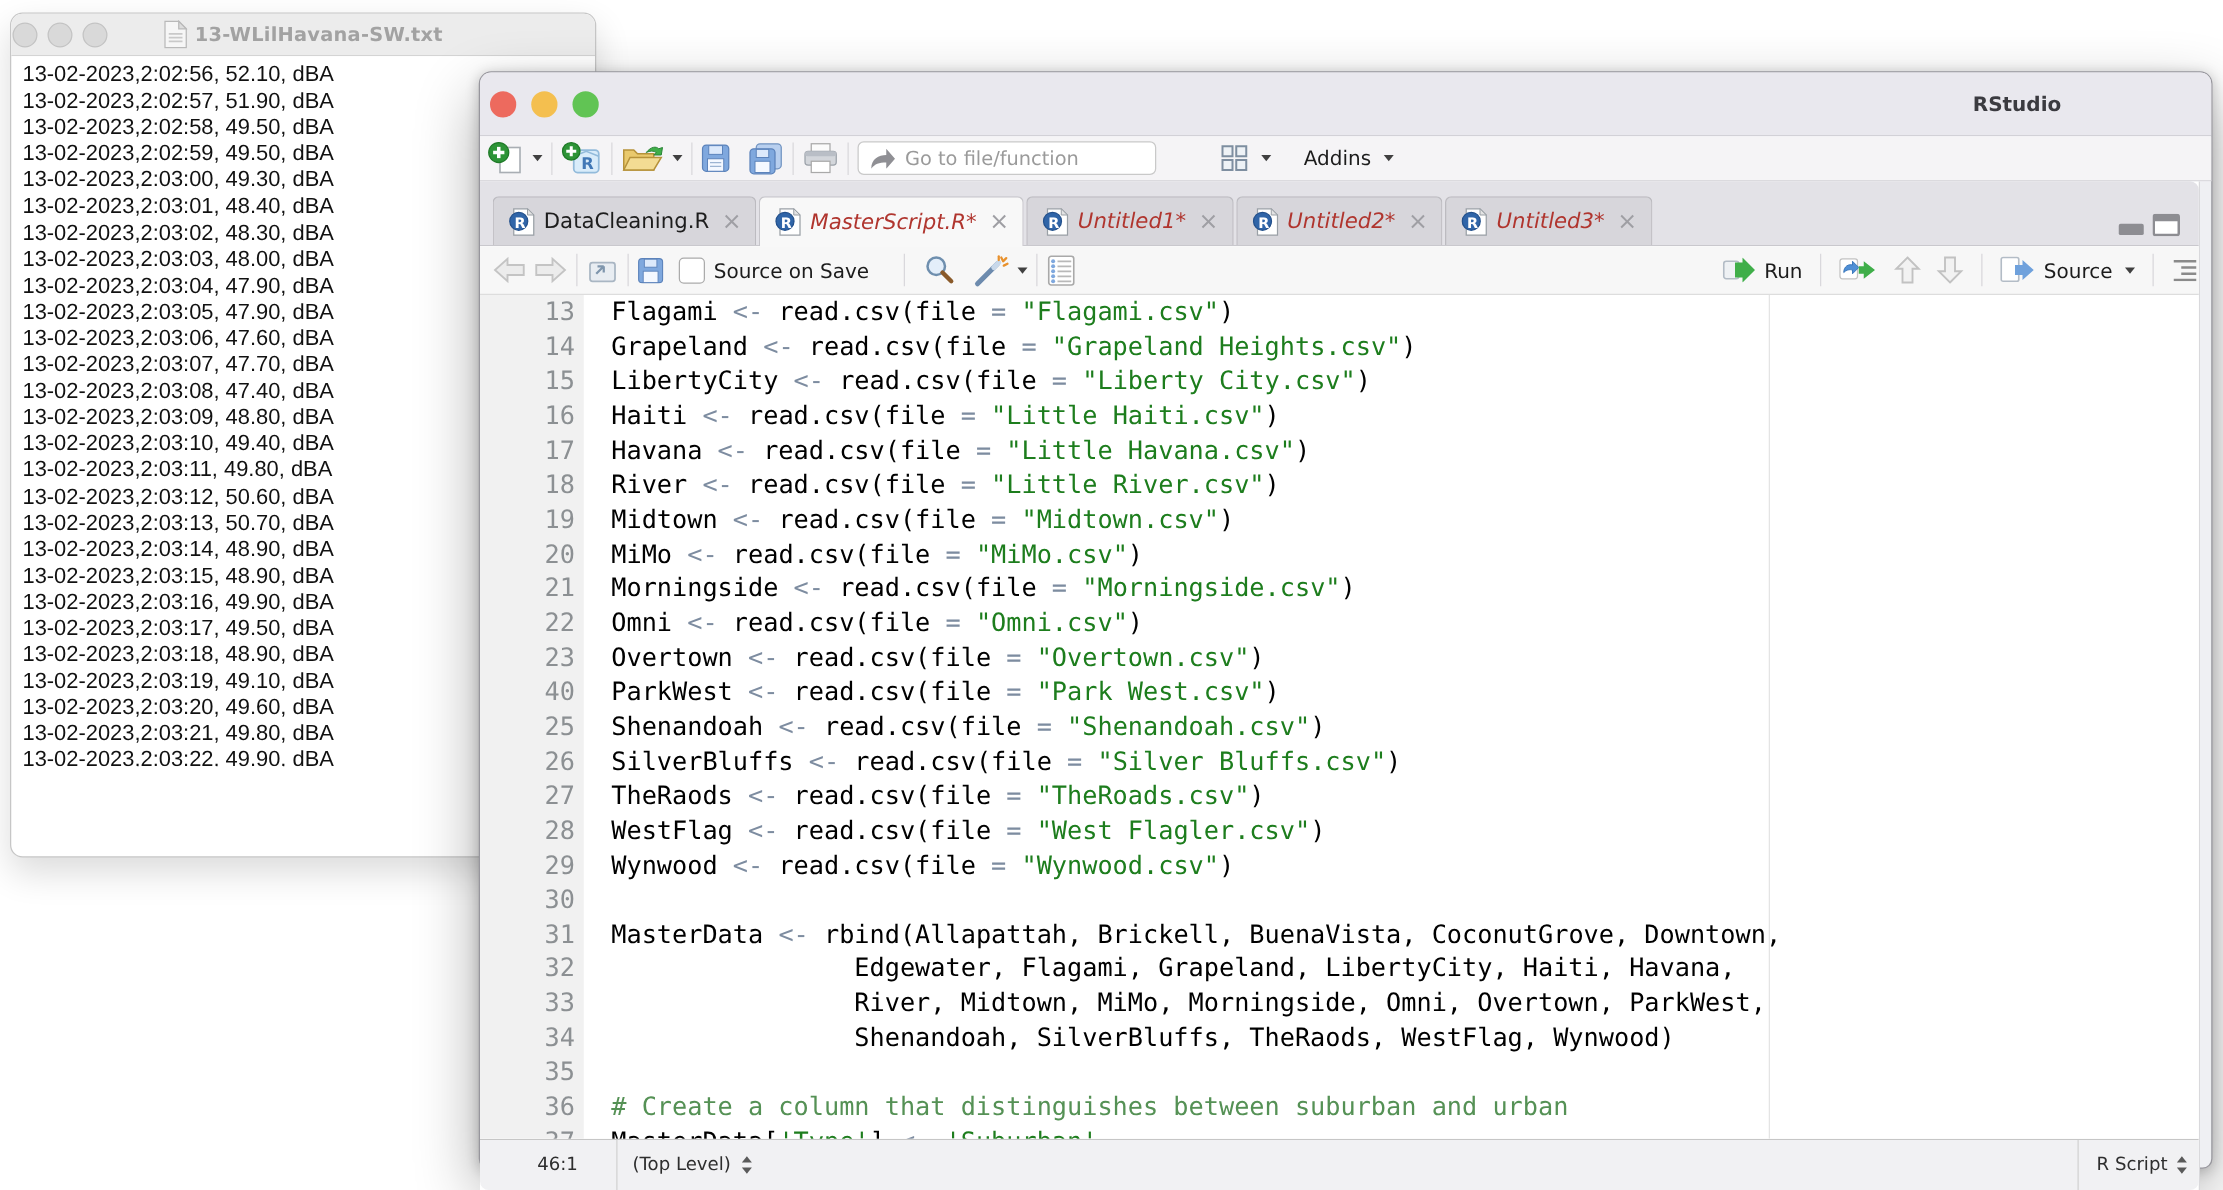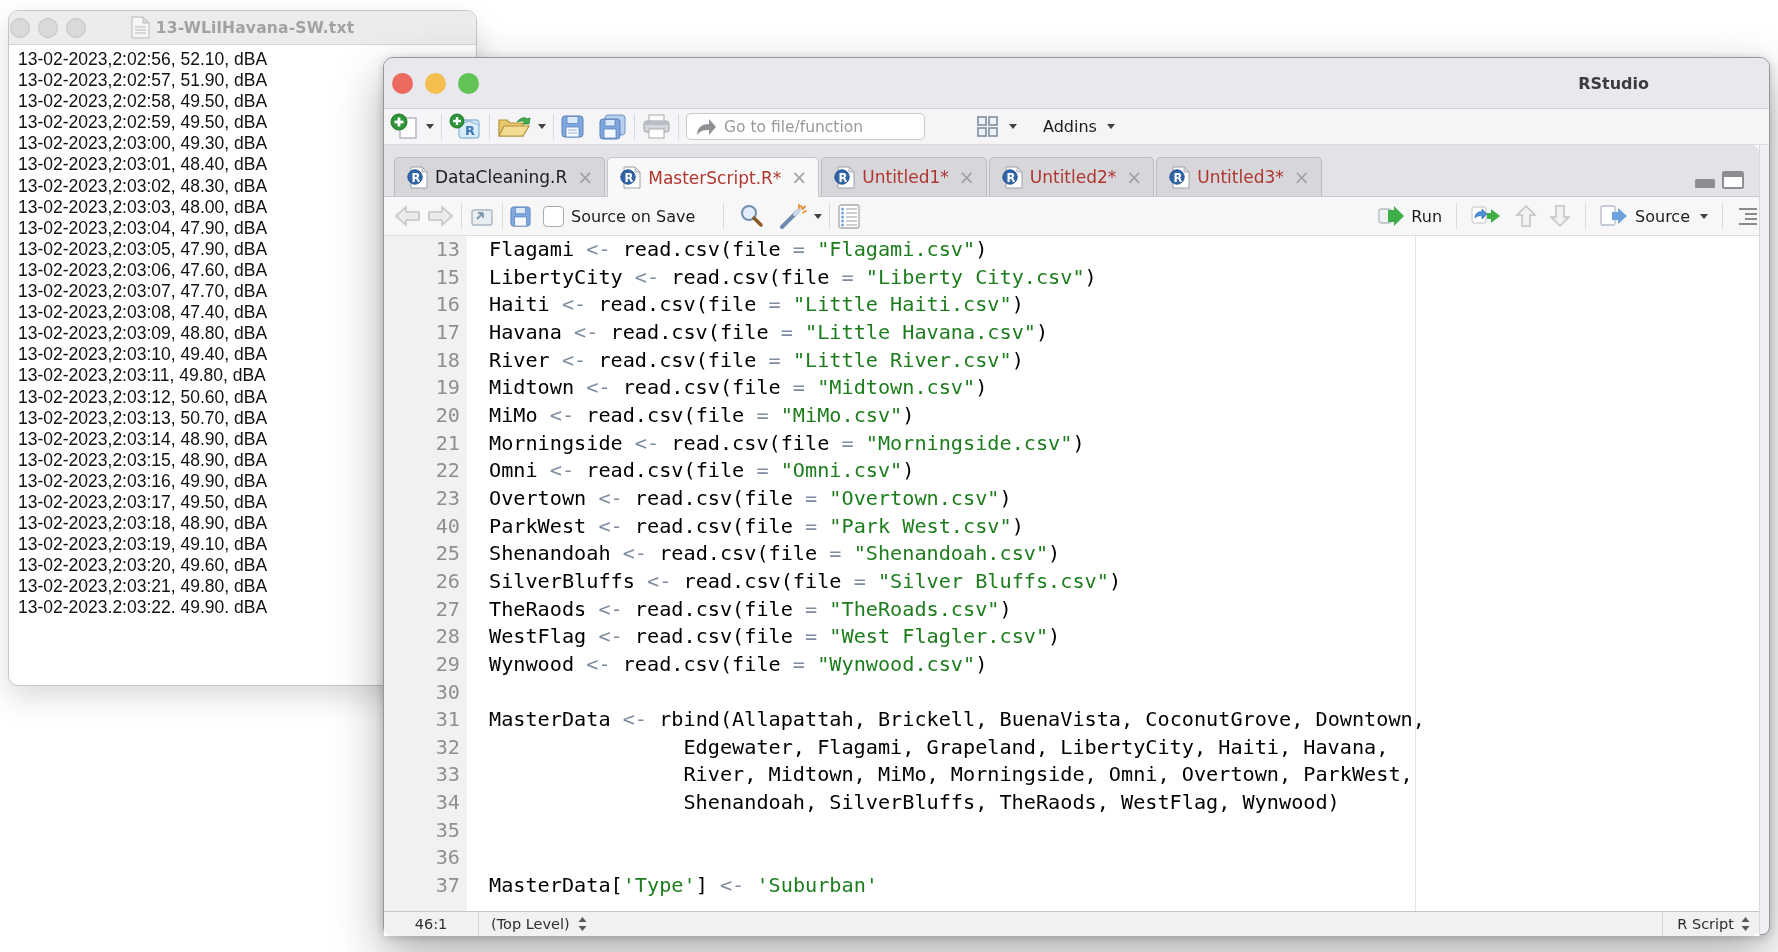--- a/index.html
+++ b/index.html
@@ -54,21 +54,21 @@
 
   
   .rs-tabstrip { position:relative; height:52px; background:#e3e2e7;
     border-bottom:1px solid #c9c8cd; border-top-right-radius:7px; }
   .rs-tabs { position:absolute; left:10px; bottom:-1px; display:flex; }
   .rs-tab { height:39px; display:flex; align-items:center; padding:0 11px 0 12px;
     background:#d7d6db; border:1px solid #bcbbc0; border-bottom:none;
     border-radius:5px 5px 0 0; margin-right:2px; gap:7px; }
   .rs-tab.active { background:#f8f8f8; border-color:#c6c5ca; height:40px; }
   .rs-tab .tab-label { font-size:17px; color:#1d1d1d; white-space:nowrap; }
-  .rs-tab .tab-label.modified { color:#b0352e; }
+  .rs-tab .tab-label.modified { color:#b0352e;font-style:italic; }
   .rs-tab .tab-close { font-size:19px; color:#9f9fa4; line-height:1; margin-left:3px; }
   .winctl { position:absolute; right:15px; top:26px; display:flex; gap:6px; }
 
   
   .rs-edbar { position:relative; height:39px; background:#f7f7f7;
     border-bottom:1px solid #dddddd; display:flex; align-items:center; padding-left:10px; }
   .edbar-right { position:absolute; right:0; top:0; height:100%;
     display:flex; align-items:center; }
   .edbar-right .tb-sep { margin:0 14px; }
   .btn-label { font-size:16px; color:#1c1c1c; }
@@ -84,23 +84,23 @@
     background:#e4e4e4; }
   .code-lines { position:relative;margin-left:17px; }
   .cl { display:flex; white-space:pre; }
   .cl .ln { width:59px; text-align:right; color:#8c9093; flex:none; }
   .cl .lc { padding-left:29px; color:#000; }
   .tok-s { color:#1d7d1d; }
   .tok-o { color:#7d8ca0; }
   .tok-c { color:#559155; }
 
   
-  .rs-status { position:relative; height:25px; background:#f1f1f3;
+  .rs-status { position:relative; height:41px; background:#f1f1f3;
     border-top:1px solid #c6c6c6; display:flex; align-items:center;
-    font-size:14.5px; color:#2e2e2e; border-radius:0 0 7px 7px; }
+    font-size:14.5px; color:#2e2e2e; border-radius:0 0 7px 7px;padding-left:15px; }
   .st-cell { display:flex; align-items:center; height:100%; padding:0 12px; }
   .st-sep { width:1px; height:100%; background:#d2d2d2; }
   .st-right { position:absolute; right:8px; top:0; height:100%; display:flex;
     align-items:center; gap:6px; border-left:1px solid #d2d2d2; padding-left:14px; }
 
   svg { display:block; flex:none; }
 </style>
 </head>
 <body>
 
@@ -424,20 +424,21 @@
         </g>
       </svg>
     </div>
   </div>
 
   <div class="rs-code">
     <div class="gutter-bg"></div>
     <div class="margin-line"></div>
     <div class="code-lines" id="code-lines">
           <div class="cl"><span class="ln">13</span><span class="lc">Flagami <span class="tok-o">&lt;-</span> read.csv(file <span class="tok-o">=</span> <span class="tok-s">"Flagami.csv"</span>)</span></div>
+          <div class="cl"><span class="ln">14</span><span class="lc">Grapeland <span class="tok-o">&lt;-</span> read.csv(file <span class="tok-o">=</span> <span class="tok-s">"Grapeland Heights.csv"</span>)</span></div>
           <div class="cl"><span class="ln">15</span><span class="lc">LibertyCity <span class="tok-o">&lt;-</span> read.csv(file <span class="tok-o">=</span> <span class="tok-s">"Liberty City.csv"</span>)</span></div>
           <div class="cl"><span class="ln">16</span><span class="lc">Haiti <span class="tok-o">&lt;-</span> read.csv(file <span class="tok-o">=</span> <span class="tok-s">"Little Haiti.csv"</span>)</span></div>
           <div class="cl"><span class="ln">17</span><span class="lc">Havana <span class="tok-o">&lt;-</span> read.csv(file <span class="tok-o">=</span> <span class="tok-s">"Little Havana.csv"</span>)</span></div>
           <div class="cl"><span class="ln">18</span><span class="lc">River <span class="tok-o">&lt;-</span> read.csv(file <span class="tok-o">=</span> <span class="tok-s">"Little River.csv"</span>)</span></div>
           <div class="cl"><span class="ln">19</span><span class="lc">Midtown <span class="tok-o">&lt;-</span> read.csv(file <span class="tok-o">=</span> <span class="tok-s">"Midtown.csv"</span>)</span></div>
           <div class="cl"><span class="ln">20</span><span class="lc">MiMo <span class="tok-o">&lt;-</span> read.csv(file <span class="tok-o">=</span> <span class="tok-s">"MiMo.csv"</span>)</span></div>
           <div class="cl"><span class="ln">21</span><span class="lc">Morningside <span class="tok-o">&lt;-</span> read.csv(file <span class="tok-o">=</span> <span class="tok-s">"Morningside.csv"</span>)</span></div>
           <div class="cl"><span class="ln">22</span><span class="lc">Omni <span class="tok-o">&lt;-</span> read.csv(file <span class="tok-o">=</span> <span class="tok-s">"Omni.csv"</span>)</span></div>
           <div class="cl"><span class="ln">23</span><span class="lc">Overtown <span class="tok-o">&lt;-</span> read.csv(file <span class="tok-o">=</span> <span class="tok-s">"Overtown.csv"</span>)</span></div>
           <div class="cl"><span class="ln">40</span><span class="lc">ParkWest <span class="tok-o">&lt;-</span> read.csv(file <span class="tok-o">=</span> <span class="tok-s">"Park West.csv"</span>)</span></div>
@@ -445,21 +446,21 @@
           <div class="cl"><span class="ln">26</span><span class="lc">SilverBluffs <span class="tok-o">&lt;-</span> read.csv(file <span class="tok-o">=</span> <span class="tok-s">"Silver Bluffs.csv"</span>)</span></div>
           <div class="cl"><span class="ln">27</span><span class="lc">TheRaods <span class="tok-o">&lt;-</span> read.csv(file <span class="tok-o">=</span> <span class="tok-s">"TheRoads.csv"</span>)</span></div>
           <div class="cl"><span class="ln">28</span><span class="lc">WestFlag <span class="tok-o">&lt;-</span> read.csv(file <span class="tok-o">=</span> <span class="tok-s">"West Flagler.csv"</span>)</span></div>
           <div class="cl"><span class="ln">29</span><span class="lc">Wynwood <span class="tok-o">&lt;-</span> read.csv(file <span class="tok-o">=</span> <span class="tok-s">"Wynwood.csv"</span>)</span></div>
           <div class="cl"><span class="ln">30</span><span class="lc"> </span></div>
           <div class="cl"><span class="ln">31</span><span class="lc">MasterData <span class="tok-o">&lt;-</span> rbind(Allapattah, Brickell, BuenaVista, CoconutGrove, Downtown,</span></div>
           <div class="cl"><span class="ln">32</span><span class="lc">                Edgewater, Flagami, Grapeland, LibertyCity, Haiti, Havana,</span></div>
           <div class="cl"><span class="ln">33</span><span class="lc">                River, Midtown, MiMo, Morningside, Omni, Overtown, ParkWest,</span></div>
           <div class="cl"><span class="ln">34</span><span class="lc">                Shenandoah, SilverBluffs, TheRaods, WestFlag, Wynwood)</span></div>
           <div class="cl"><span class="ln">35</span><span class="lc"> </span></div>
-          <div class="cl"><span class="ln">36</span></div>
+          <div class="cl"><span class="ln">36</span><span class="lc"><span class="tok-c"># Create a column that distinguishes between suburban and urban</span></span></div>
           <div class="cl"><span class="ln">37</span><span class="lc">MasterData[<span class="tok-s">'Type'</span>] <span class="tok-o">&lt;-</span> <span class="tok-s">'Suburban'</span></span></div>
         </div>
   </div>
 
   <div class="rs-status">
     <div class="st-cell" style="width:94px; justify-content:center;">
       <span>46:1</span>
     </div>
     <div class="st-sep"></div>
     <div class="st-cell">

